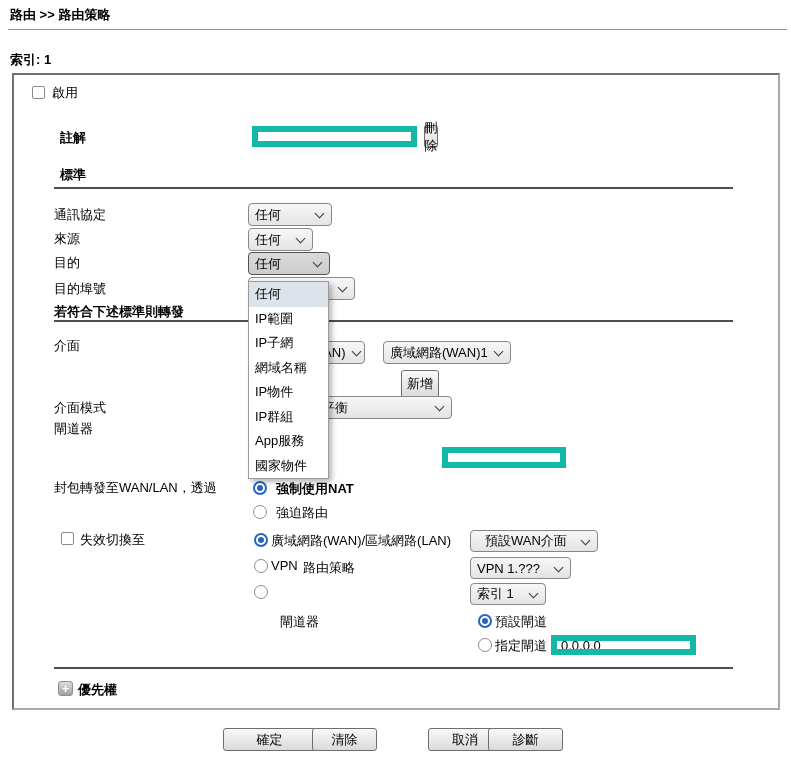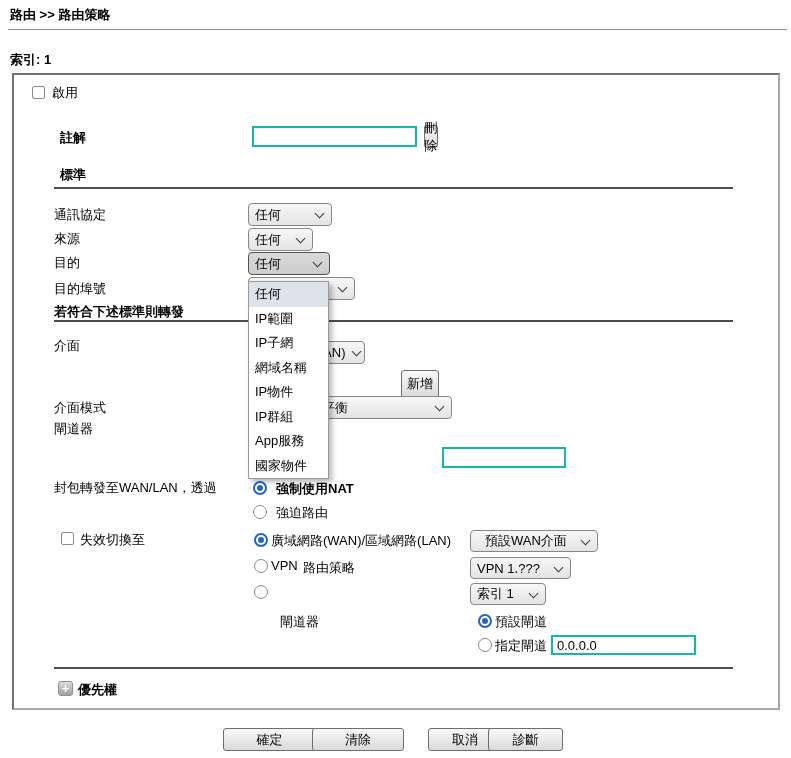--- a/index.html
+++ b/index.html
@@ -18,21 +18,21 @@
   .radio.on{border:2px solid #2565c0;}
   .radio.on::after{content:"";position:absolute;inset:2px;border-radius:50%;background:#2565c0;}
   .sel{position:absolute;height:23px;box-sizing:border-box;border:1px solid #878787;border-radius:4px;
        background:linear-gradient(#f7f7f7,#e4e4e4);display:flex;align-items:center;
        justify-content:space-between;padding:0 7px 0 6px;cursor:pointer;}
   .sel.active{background:linear-gradient(#dadada,#cccccc);border-color:#525252;}
   .sel .tx{white-space:nowrap;}
   .chev{flex:0 0 auto;width:9px;height:9px;margin-left:6px;position:relative;}
   .chev::before{content:"";position:absolute;left:1px;top:0px;width:6px;height:6px;
        border-right:1.7px solid #3c3c3c;border-bottom:1.7px solid #3c3c3c;transform:rotate(45deg);}
-  .inp{position:absolute;box-sizing:border-box;border:2px solid #14b8a6;background:#fff;
+  .inp{position:absolute;box-sizing:border-box;border:6px solid #14b8a6;background:#fff;
        font:13px "Liberation Sans","DejaVu Sans",sans-serif;padding:1px 4px;outline:none;}
   .btn{position:absolute;height:23px;box-sizing:border-box;border:1px solid #6e6e6e;border-radius:3px;
        background:linear-gradient(#f9f9f9,#dadada);display:flex;align-items:center;justify-content:center;
        font-size:13px;cursor:pointer;}
   .popup{position:absolute;left:248px;top:281px;width:81px;box-sizing:border-box;background:#fff;
          border:1px solid #9a9a9a;box-shadow:3px 3px 5px rgba(0,0,0,.28);z-index:10;}
   .popup .opt{height:24.5px;box-sizing:border-box;display:flex;align-items:center;padding:0 6px;
               white-space:nowrap;cursor:pointer;}
   .popup .opt.hl{background:#dde3eb;}
   .plus{position:absolute;left:58px;top:681px;width:15px;height:15px;box-sizing:border-box;border-radius:3px;
@@ -85,20 +85,24 @@
   </div>
 
   <div class="abs b" style="left:54px;top:303px;">若符合下述標準則轉發</div>
   <div class="line" style="left:54px;top:320px;width:679px;"></div>
 
   <div class="abs" style="left:54px;top:337px;">介面</div>
   <div class="sel" style="left:248px;top:341px;width:117px;">
     <span class="tx">廣域網路(WAN)</span>
     <span class="chev"></span>
   </div>
+  <div class="sel" style="left:383px;top:341px;width:128px;">
+    <span class="tx">廣域網路(WAN)1</span>
+    <span class="chev"></span>
+  </div>
   <div class="btn" style="left:401px;top:370px;width:38px;height:28px;">新增</div>
 
   <div class="abs" style="left:54px;top:399px;">介面模式</div>
   <div class="sel" style="left:248px;top:396px;width:204px;">
     <span class="tx" style="padding-left:15px;">自動負載平衡</span>
     <span class="chev"></span>
   </div>
 
   <div class="abs" style="left:54px;top:420px;">閘道器</div>
   <input class="inp" style="left: 442px; top: 447px; width: 124px; height: 21px;" value="">
@@ -149,17 +153,17 @@
     <div class="opt">IP範圍</div>
     <div class="opt">IP子網</div>
     <div class="opt">網域名稱</div>
     <div class="opt">IP物件</div>
     <div class="opt">IP群組</div>
     <div class="opt">App服務</div>
     <div class="opt">國家物件</div>
   </div>
 
   <div class="btn" style="left:223px;top:728px;width:93px;">確定</div>
-  <div class="btn" style="left:312px;top:728px;width:92px;text-align:right;">清除</div>
+  <div class="btn" style="left:312px;top:728px;width:65px;text-align:right;">清除</div>
   <div class="btn" style="left:400px;top:728px;width:74px;margin-left:28px;">取消</div>
   <div class="btn" style="left:488px;top:728px;width:75px;">診斷</div>
 
 </div>
 
 </body></html>

